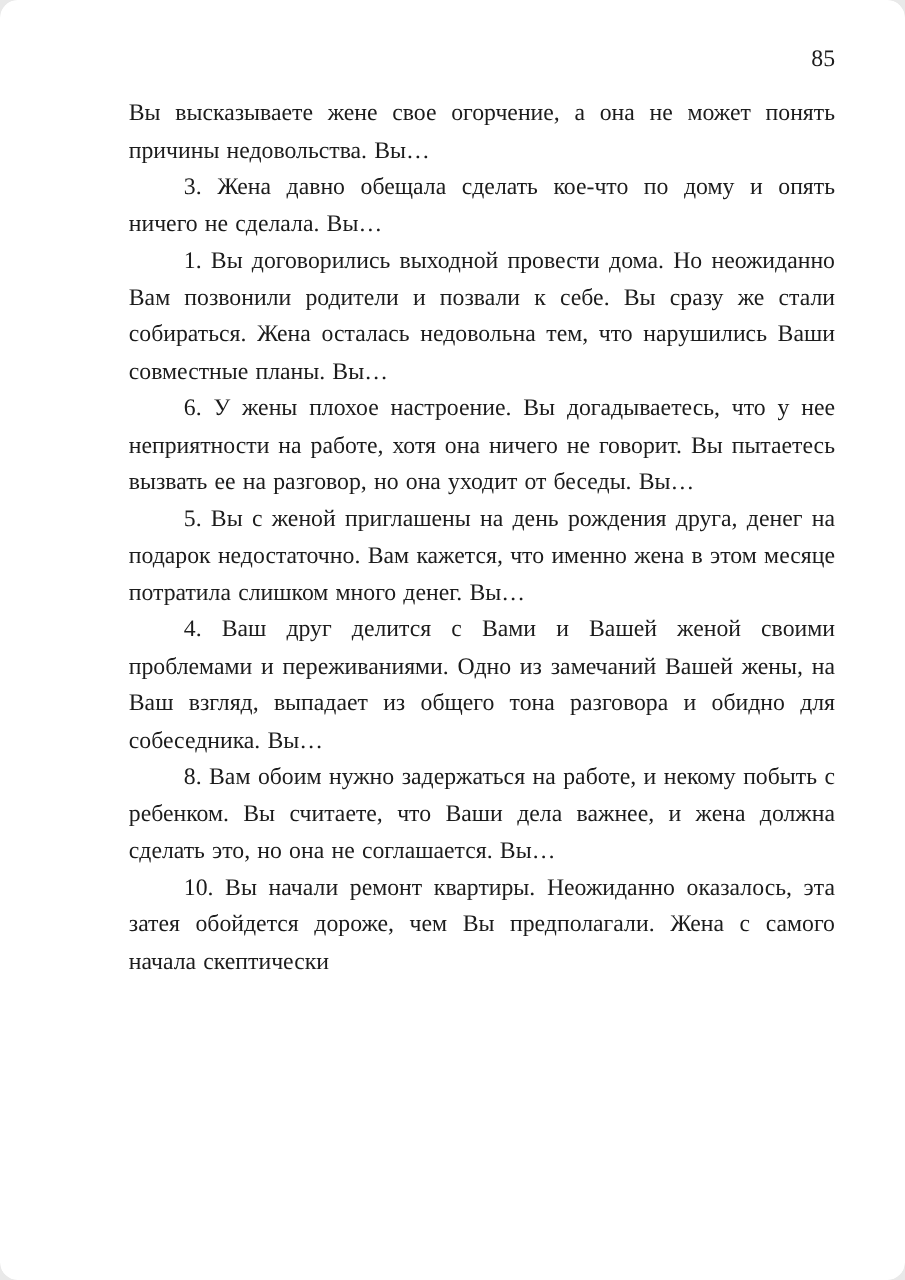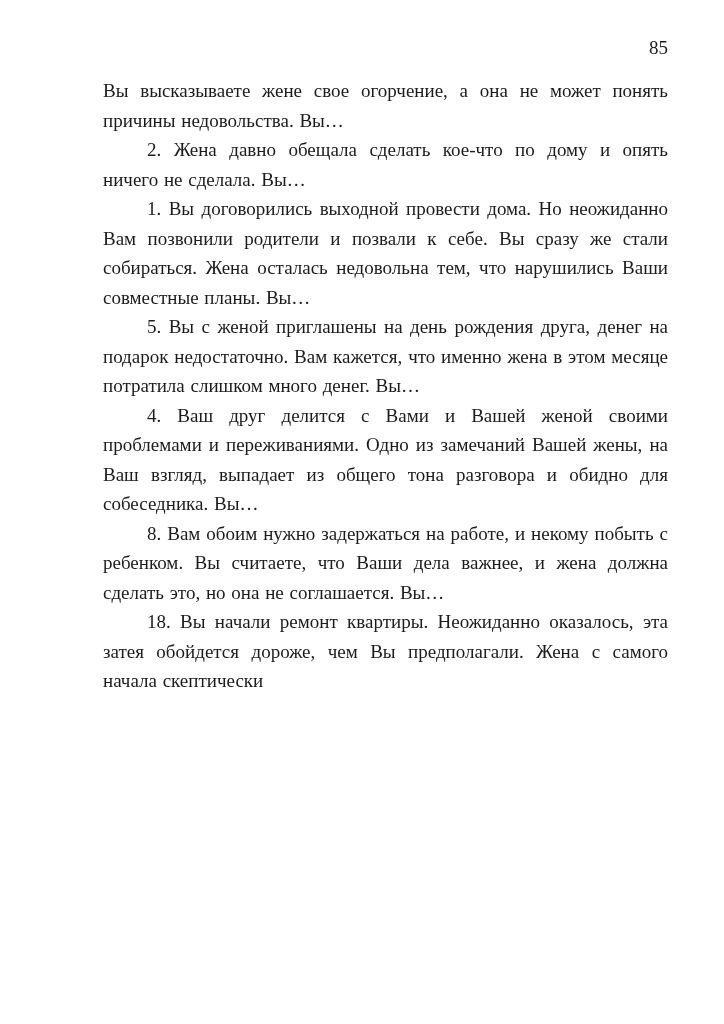--- a/index.html
+++ b/index.html
@@ -1,15 +1,15 @@
 <!DOCTYPE html>
 <html><head>
   <meta charset="utf-8">
   <style>
-    * { box-sizing: border-box; }
+    * { box-sizing: border-box; border-radius: 14px; }
     html, body {
       margin: 0;
       padding: 0;
       background: #e9e9e9;
     }
     .page {
       position: relative;
       width: 724px;
       height: 1024px;
       margin: 0 auto;
@@ -39,20 +39,21 @@
     }
   </style>
 </head>
 <body>
 
 <div class="page">
   <div class="page-number">85</div>
 
   <div class="text-block">
     <p class="para">Вы высказываете жене свое огорчение, а она не может понять причины недовольства. Вы…</p>
-    <p class="para indent">2. Жена давно обещала сделать кое-что по дому и опять ничего не сделала. Вы…</p>
+    <p class="para indent">3. Жена давно обещала сделать кое-что по дому и опять ничего не сделала. Вы…</p>
     <p class="para indent">1. Вы договорились выходной провести дома. Но неожиданно Вам позвонили родители и позвали к себе. Вы сразу же стали собираться. Жена осталась недовольна тем, что нарушились Ваши совместные планы. Вы…</p>
+    <p class="para indent">6. У жены плохое настроение. Вы догадываетесь, что у нее неприятности на работе, хотя она ничего не говорит. Вы пытаетесь вызвать ее на разговор, но она уходит от беседы. Вы…</p>
     <p class="para indent">5. Вы с женой приглашены на день рождения друга, денег на подарок недостаточно. Вам кажется, что именно жена в этом месяце потратила слишком много денег. Вы…</p>
     <p class="para indent">4. Ваш друг делится с Вами и Вашей женой своими проблемами и переживаниями. Одно из замечаний Вашей жены, на Ваш взгляд, выпадает из общего тона разговора и обидно для собеседника. Вы…</p>
     <p class="para indent">8. Вам обоим нужно задержаться на работе, и некому побыть с ребенком. Вы считаете, что Ваши дела важнее, и жена должна сделать это, но она не соглашается. Вы…</p>
-    <p class="para indent">18. Вы начали ремонт квартиры. Неожиданно оказалось, эта затея обойдется дороже, чем Вы предполагали. Жена с самого начала скептически</p>
+    <p class="para indent">10. Вы начали ремонт квартиры. Неожиданно оказалось, эта затея обойдется дороже, чем Вы предполагали. Жена с самого начала скептически</p>
   </div>
 </div>
 
 </body></html>

